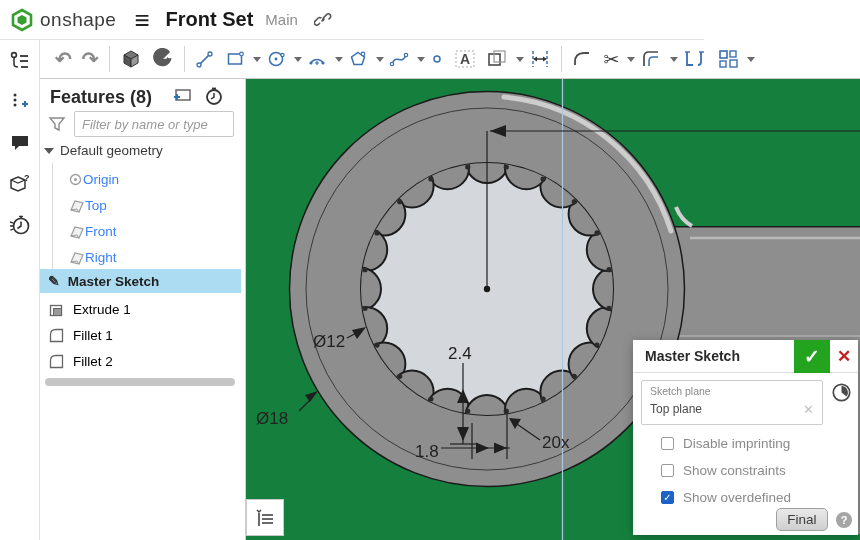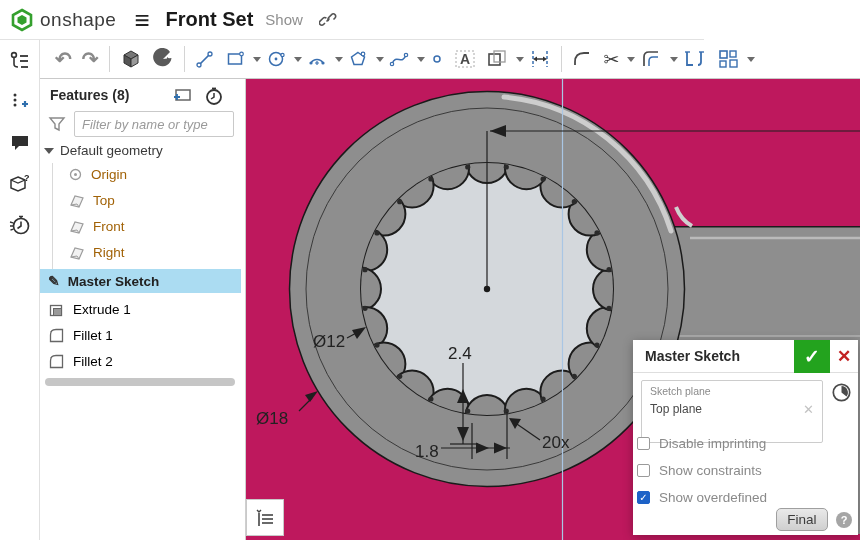--- a/index.html
+++ b/index.html
@@ -27,59 +27,59 @@
 
   
   .rail { position:absolute; left:0; top:40px; width:40px; height:500px; background:#fff;
           border-right:1px solid #e0e0e0; display:flex; flex-direction:column; align-items:center;
           padding-top:8px; gap:15px; }
   .rail .tool { padding:0; }
 
   
   .panel { position:absolute; left:40px; top:79px; width:206px; height:461px; background:#fff;
            border-right:1px solid #cfcfcf; }
-  .panel-title { position:absolute; left:10px; top:8px; font-size:14px; font-weight:bold; color:#2a2a2a; }
+  .panel-title { position:absolute; left:10px; top:8px; font-size:18px; font-weight:bold; color:#2a2a2a; }
   .panel-hicon { position:absolute; top:7px; }
   .filter-row { position:absolute; left:8px; top:32px; display:flex; align-items:center; }
   .filter-input { width:160px; height:26px; margin-left:8px; border:1px solid #c9c9c9; border-radius:2px;
                   font-style:italic; font-size:13px; color:#666; padding:0 7px; outline:none; }
   .filter-input::placeholder { color:#9a9a9a; font-style:italic; }
   .grp-row { position:absolute; left:4px; top:64px; display:flex; align-items:center; gap:6px;
              font-size:13.5px; color:#3a3a3a; cursor:pointer; }
   .chev { width:0; height:0; border-left:5px solid transparent; border-right:5px solid transparent;
           border-top:6px solid #555; }
   .tree-line { position:absolute; left:12px; top:84px; width:1px; height:116px; background:#d9d9d9; }
-  .child-row { position:absolute; left:28px; height:24px; display:flex; gap:8px;
-               font-size:13.5px; color:#a16207; cursor:pointer; }
+  .child-row { position:absolute; left:28px; height:24px; display:flex; align-items:center; 
+               font-size:13.5px; color:#3b82f6; cursor:pointer; }
   .feat-row { position:absolute; left:0; width:201px; height:24px; display:flex; align-items:center;
               gap:8px; font-size:13.5px; color:#000000; padding-left:8px; cursor:pointer; }
   .feat-row.selected { font-weight:bold; color:#222; }
   .hscroll { position:absolute; left:5px; top:299px; width:190px; height:8px; background:#c6c6c6; border-radius:4px; }
 
   
-  .canvas { position:absolute; left:246px; top:79px; width:614px; height:461px; background:#be185d; }
+  .canvas { position:absolute; left:246px; top:79px; width:614px; height:461px; background:#15803d; }
   .canvas svg text { font-family:"Liberation Sans", sans-serif; font-size:17px; fill:#222; }
   .view-btn { position:absolute; left:0px; top:420px; width:38px; height:37px; background:#fff;
               border:1px solid #c9c9c9; display:flex; align-items:center; justify-content:center; cursor:pointer; }
 
   
   .dialog { position:absolute; left:633px; top:340px; width:225px; height:195px; background:#fff;
             box-shadow:0 2px 10px rgba(0,0,0,.28); }
   .dlg-header { position:relative; height:33px; border-bottom:1px solid #dedede; }
   .dlg-title { position:absolute; left:12px; top:8px; font-size:14px; font-weight:bold; color:#2a2a2a; }
   .dlg-accept { position:absolute; right:28px; top:0; width:36px; height:33px; color:#fff; font-size:19px;
                 font-weight:bold; display:flex; align-items:center; justify-content:center; cursor:pointer; }
   .dlg-cancel { position:absolute; right:0; top:0; width:28px; height:33px; font-size:17px; font-weight:bold;
                 display:flex; align-items:center; justify-content:center; cursor:pointer; }
-  .plane-box { position:absolute; left:8px; top:40px; width:182px; height:63px; border:1px solid #ccc; border-radius:2px; }
+  .plane-box { position:absolute; left:8px; top:40px; width:182px; height:45px; border:1px solid #ccc; border-radius:2px; }
   .plane-label { position:absolute; left:8px; top:4px; font-size:10.5px; color:#8a8a8a; }
   .plane-value { position:absolute; left:8px; top:21px; font-size:12px; color:#4a4a4a; }
   .plane-clear { position:absolute; right:8px; top:21px; font-size:13px; color:#c2c2c2; cursor:pointer; }
   .dlg-clock { position:absolute; left:198px; top:42px; cursor:pointer; }
-  .cb-row { position:absolute; left:4px; display:flex; align-items:center; gap:9px; cursor:pointer;justify-content:space-between; }
+  .cb-row { position:absolute; left:28px; display:flex; align-items:center; gap:9px; cursor:pointer;justify-content:space-between; }
   .cb-box { width:13px; height:13px; border:1px solid #9a9a9a; border-radius:2px; background:#fff;
             display:flex; align-items:center; justify-content:center; font-size:10px; color:#fff; }
   .cb-label { font-size:13.5px; color:#8a8a8a; }
   .final-btn { position:absolute; right:30px; top:168px; width:52px; height:23px; border:1px solid #9f9f9f;
                border-radius:5px; background:linear-gradient(#e9e9e9,#cfcfcf); font-size:13.5px; color:#3c3c3c;
                display:flex; align-items:center; justify-content:center; cursor:pointer; }
   .help-btn { position:absolute; right:6px; top:172px; width:16px; height:16px; border-radius:50%;
               background:#a5a5a5; color:#fff; font-size:11px; font-weight:bold; display:flex;
               align-items:center; justify-content:center; cursor:pointer; }
 </style>
@@ -91,21 +91,21 @@
   <div class="topbar">
     <div class="logo-wrap">
       <svg width="24" height="24" viewBox="0 0 24 24">
         <polygon points="12,2 21,7 21,17 12,22 3,17 3,7" fill="none" stroke="#35a02e" stroke-width="2.6"></polygon>
         <polygon points="12,7 16.5,9.5 16.5,14.5 12,17 7.5,14.5 7.5,9.5" fill="#35a02e"></polygon>
       </svg>
       <span class="logo-text">onshape</span>
     </div>
     <span class="hamburger">≡</span>
     <span class="doc-title">Front Set</span>
-    <span class="branch">Show</span>
+    <span class="branch">Main</span>
     <svg class="link-icon" width="18" height="18" viewBox="0 0 18 18">
       <path d="M7.5 10.5 L10.5 7.5" stroke="#555" stroke-width="1.6" fill="none"></path>
       <path d="M6 12 L4.5 13.5 a2.4 2.4 0 0 1 -3.4 -3.4 L4 7.2 a2.4 2.4 0 0 1 3.4 0" stroke="#555" stroke-width="1.6" fill="none"></path>
       <path d="M12 6 L13.5 4.5 a2.4 2.4 0 0 0 -3.4 -3.4 L7.2 4 a2.4 2.4 0 0 0 0 3.4" stroke="#555" stroke-width="1.6" fill="none" transform="translate(2.5,2.5)"></path>
     </svg>
   </div>
 
   <div class="toolbar">
     <span class="tool" style="color:#8a8a8a;font-size:20px;font-weight:bold">↶</span>
     <span class="tool" style="color:#8a8a8a;font-size:20px;font-weight:bold">↷</span>

